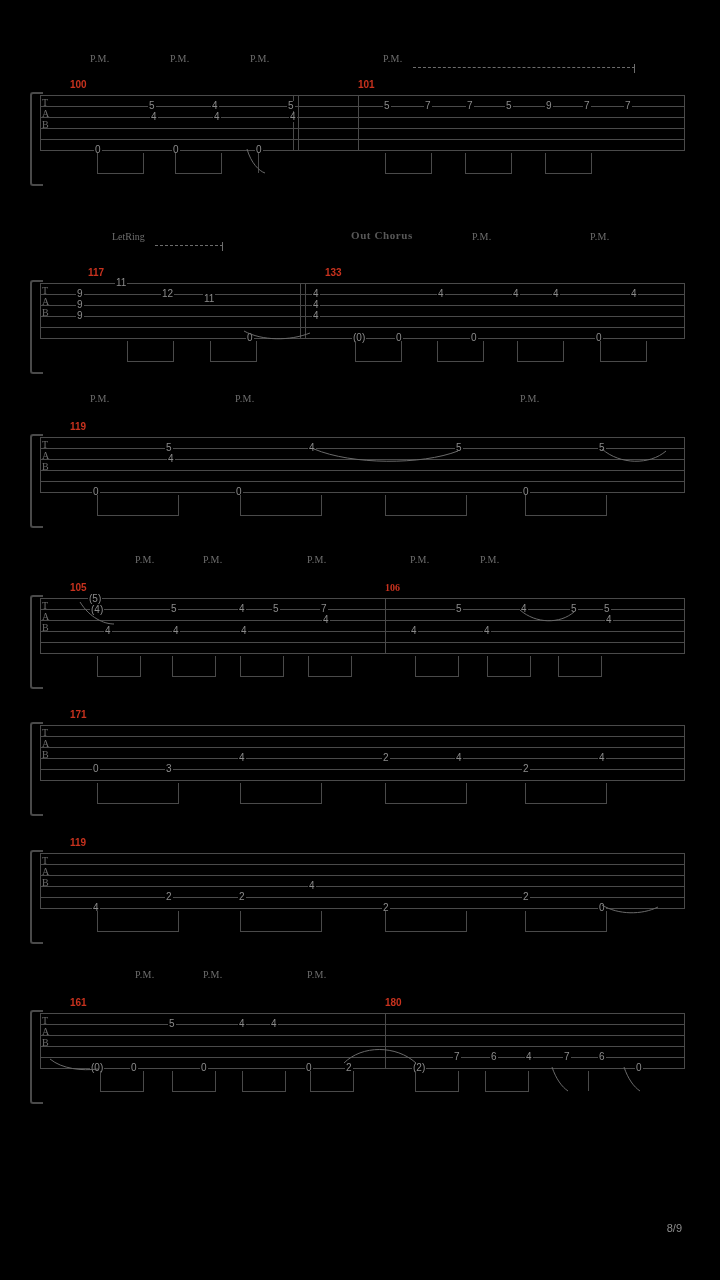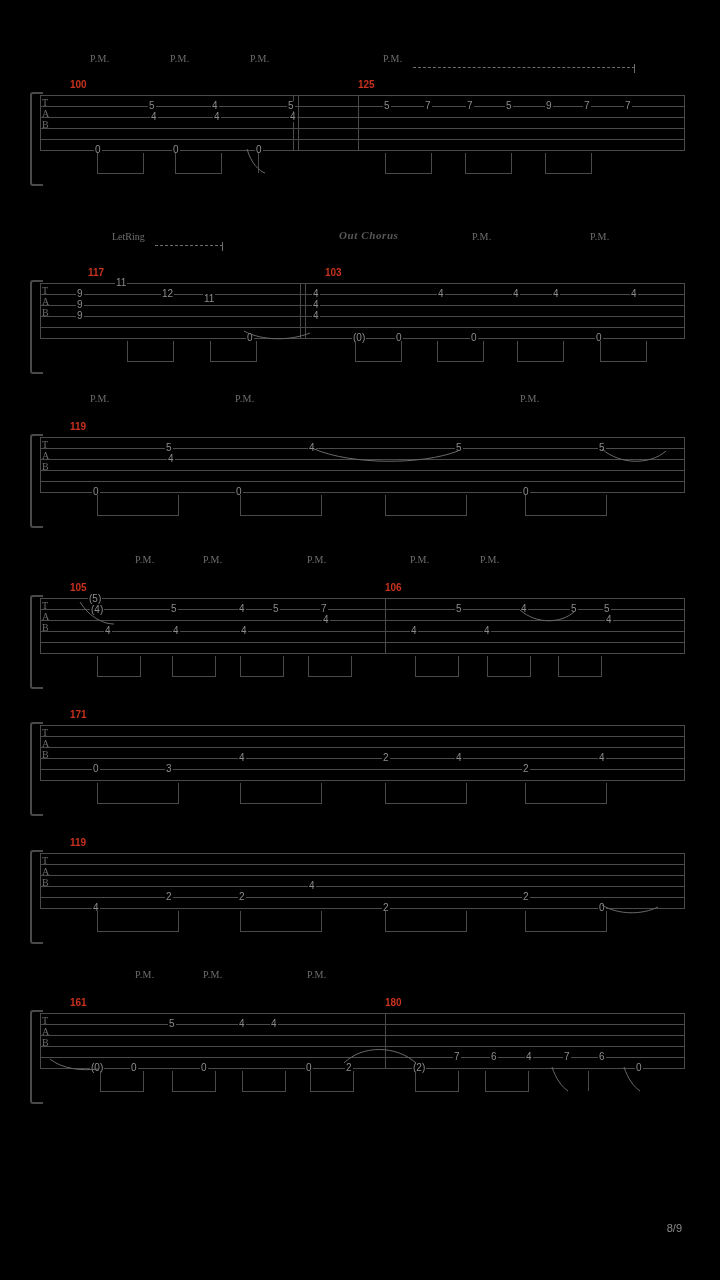--- a/index.html
+++ b/index.html
@@ -171,21 +171,21 @@
       <div class="barline" style="left:258px;"></div>
       <div class="barline" style="left:318px;"></div>
       <div class="barline" style="left:644px;"></div>
     </div>
     <div class="tabword" style="top:2px;">
       <div>T</div>
       <div>A</div>
       <div>B</div>
     </div>
     <div class="measnum" style="left:70px; top:-16px;">100</div>
-    <div class="measnum" style="left:358px; top:-16px;">125</div>
+    <div class="measnum" style="left:358px; top:-16px;">101</div>
 
     <div class="pm" style="left:90px; top:-42px;">P.M.</div>
     <div class="pm" style="left:170px; top:-42px;">P.M.</div>
     <div class="pm" style="left:250px; top:-42px;">P.M.</div>
     <div class="pm" style="left:383px; top:-42px;">P.M.</div>
     <div class="pmline" style="left:413px; top:-28px; width:222px;"></div>
 
     <div class="note" style="left:148px; top:6px;">5</div>
     <div class="note" style="left:150px; top:17px;">4</div>
     <div class="note" style="left:211px; top:6px;">4</div>
@@ -227,25 +227,25 @@
       <div class="barline" style="left:260px;"></div>
       <div class="barline" style="left:265px;"></div>
       <div class="barline" style="left:644px;"></div>
     </div>
     <div class="tabword" style="top:2px;">
       <div>T</div>
       <div>A</div>
       <div>B</div>
     </div>
     <div class="measnum" style="left:88px; top:-16px;">117</div>
-    <div class="measnum" style="left:325px; top:-16px;">103</div>
+    <div class="measnum" style="left:325px; top:-16px;">133</div>
 
     <div class="letring" style="left:112px; top:-52px;">LetRing</div>
     <div class="pmline" style="left:155px; top:-38px; width:68px;"></div>
-    <div class="sectionlabel" style="left:339px; top:-54px;font-style:italic;">Out Chorus</div>
+    <div class="sectionlabel" style="left:351px; top:-54px;">Out Chorus</div>
     <div class="pm" style="left:472px; top:-52px;">P.M.</div>
     <div class="pm" style="left:590px; top:-52px;">P.M.</div>
 
     <div class="note" style="left:115px; top:-5px;">11</div>
     <div class="note" style="left:161px; top:6px;">12</div>
     <div class="note" style="left:203px; top:11px;">11</div>
     <div class="note" style="left:76px; top:6px;">9</div>
     <div class="note" style="left:76px; top:17px;">9</div>
     <div class="note" style="left:76px; top:28px;">9</div>
     <div class="note" style="left:246px; top:50px;">0</div>
@@ -328,21 +328,21 @@
       <div class="barline" style="left:0px;"></div>
       <div class="barline" style="left:345px;"></div>
       <div class="barline" style="left:644px;"></div>
     </div>
     <div class="tabword" style="top:2px;">
       <div>T</div>
       <div>A</div>
       <div>B</div>
     </div>
     <div class="measnum" style="left:70px; top:-16px;">105</div>
-    <div class="measnum" style="left:385px; top:-16px;">106</div>
+    <div class="measnum" style="left:385px; top:-16px;font-family:Liberation Serif, serif;">106</div>
 
     <div class="pm" style="left:135px; top:-44px;">P.M.</div>
     <div class="pm" style="left:203px; top:-44px;">P.M.</div>
     <div class="pm" style="left:307px; top:-44px;">P.M.</div>
     <div class="pm" style="left:410px; top:-44px;">P.M.</div>
     <div class="pm" style="left:480px; top:-44px;">P.M.</div>
 
     <div class="note" style="left:88px; top:-4px;">(5)</div>
     <div class="note" style="left:90px; top:7px;">(4)</div>
     <div class="note" style="left:170px; top:6px;">5</div>

